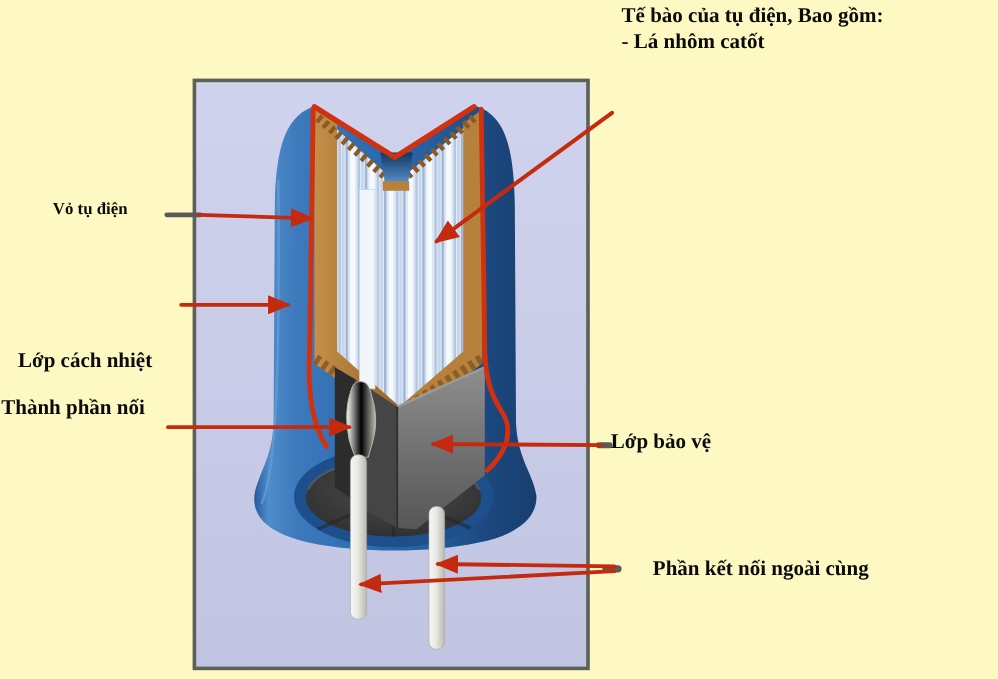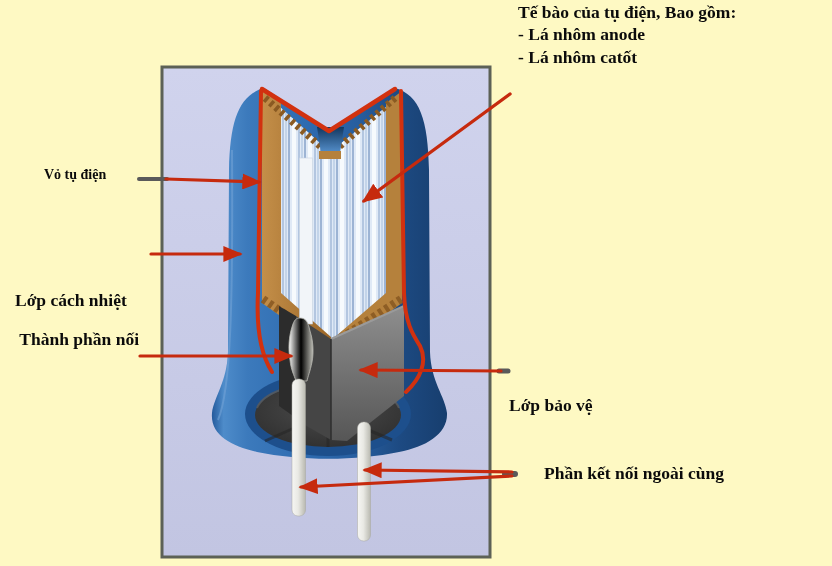--- a/index.html
+++ b/index.html
@@ -1,20 +1,20 @@
 <!DOCTYPE html>
 <html><head>
 <meta charset="utf-8">
 <style>
   html,body{margin:0;padding:0;background:#ffffff;}
   .canvas{position:relative;width:832px;height:566px;background:#fef9c3;overflow:hidden;
           font-family:"Liberation Serif","DejaVu Serif",serif;}
   .canvas svg{position:absolute;left:0;top:0;}
   .lbl{position:absolute;font-weight:700;color:#0b0b0b;font-size:17.5px;line-height:22.4px;white-space:nowrap;}
-  .lbl.centered{text-align:right;}
+  .lbl.centered{text-align:left;}
 </style>
 </head>
 <body>
 
 <div class="canvas">
 
   <svg width="832" height="566" viewBox="0 0 832 566">
     <defs>
       <linearGradient id="gBg" x1="0" y1="0" x2="0" y2="1">
         <stop offset="0" stop-color="#d0d3ed"></stop>
@@ -117,29 +117,28 @@
       <path stroke-width="5" d="M 508 371 L 499 371" stroke="#5a5a5a"></path>
       <path stroke-width="3.2" marker-end="url(#ah)" d="M 501 371 L 361 370" stroke="#c62a0e"></path>
       <path stroke-width="6" d="M 515 474 L 505 474" stroke="#5a5a5a"></path>
       <path stroke-width="3.2" marker-end="url(#ah)" d="M 512 472 L 365 470" stroke="#c62a0e"></path>
       <path stroke-width="3.2" marker-end="url(#ah)" d="M 512 476 L 301 487" stroke="#c62a0e"></path>
     </g>
   </svg>
 
   <div class="lbl" style="left:518px; top:1px;">
     <div>Tế bào của tụ điện, Bao gồm:</div>
-    <div>- Lá nhôm anode</div>
     <div>- Lá nhôm catốt</div>
   </div>
 
   <div class="lbl" style="left:44px; top:164px; font-size:14px;">Vỏ tụ điện</div>
 
   <div class="lbl" style="left:15px; top:241px;margin-top:48px;">Lớp cách nhiệt</div>
 
   <div class="lbl centered" style="left:1px; top:328px; width:138px; line-height:23px;">
     <div>Thành phần nối</div>
   </div>
 
-  <div class="lbl" style="left:509px; top:356px;margin-top:38px;">Lớp bảo vệ</div>
+  <div class="lbl" style="left:509px; top:356px;">Lớp bảo vệ</div>
 
   <div class="lbl" style="left:520px; top:462px;margin-left:24px;">Phần kết nối ngoài cùng</div>
 
 </div>
 
 </body></html>

